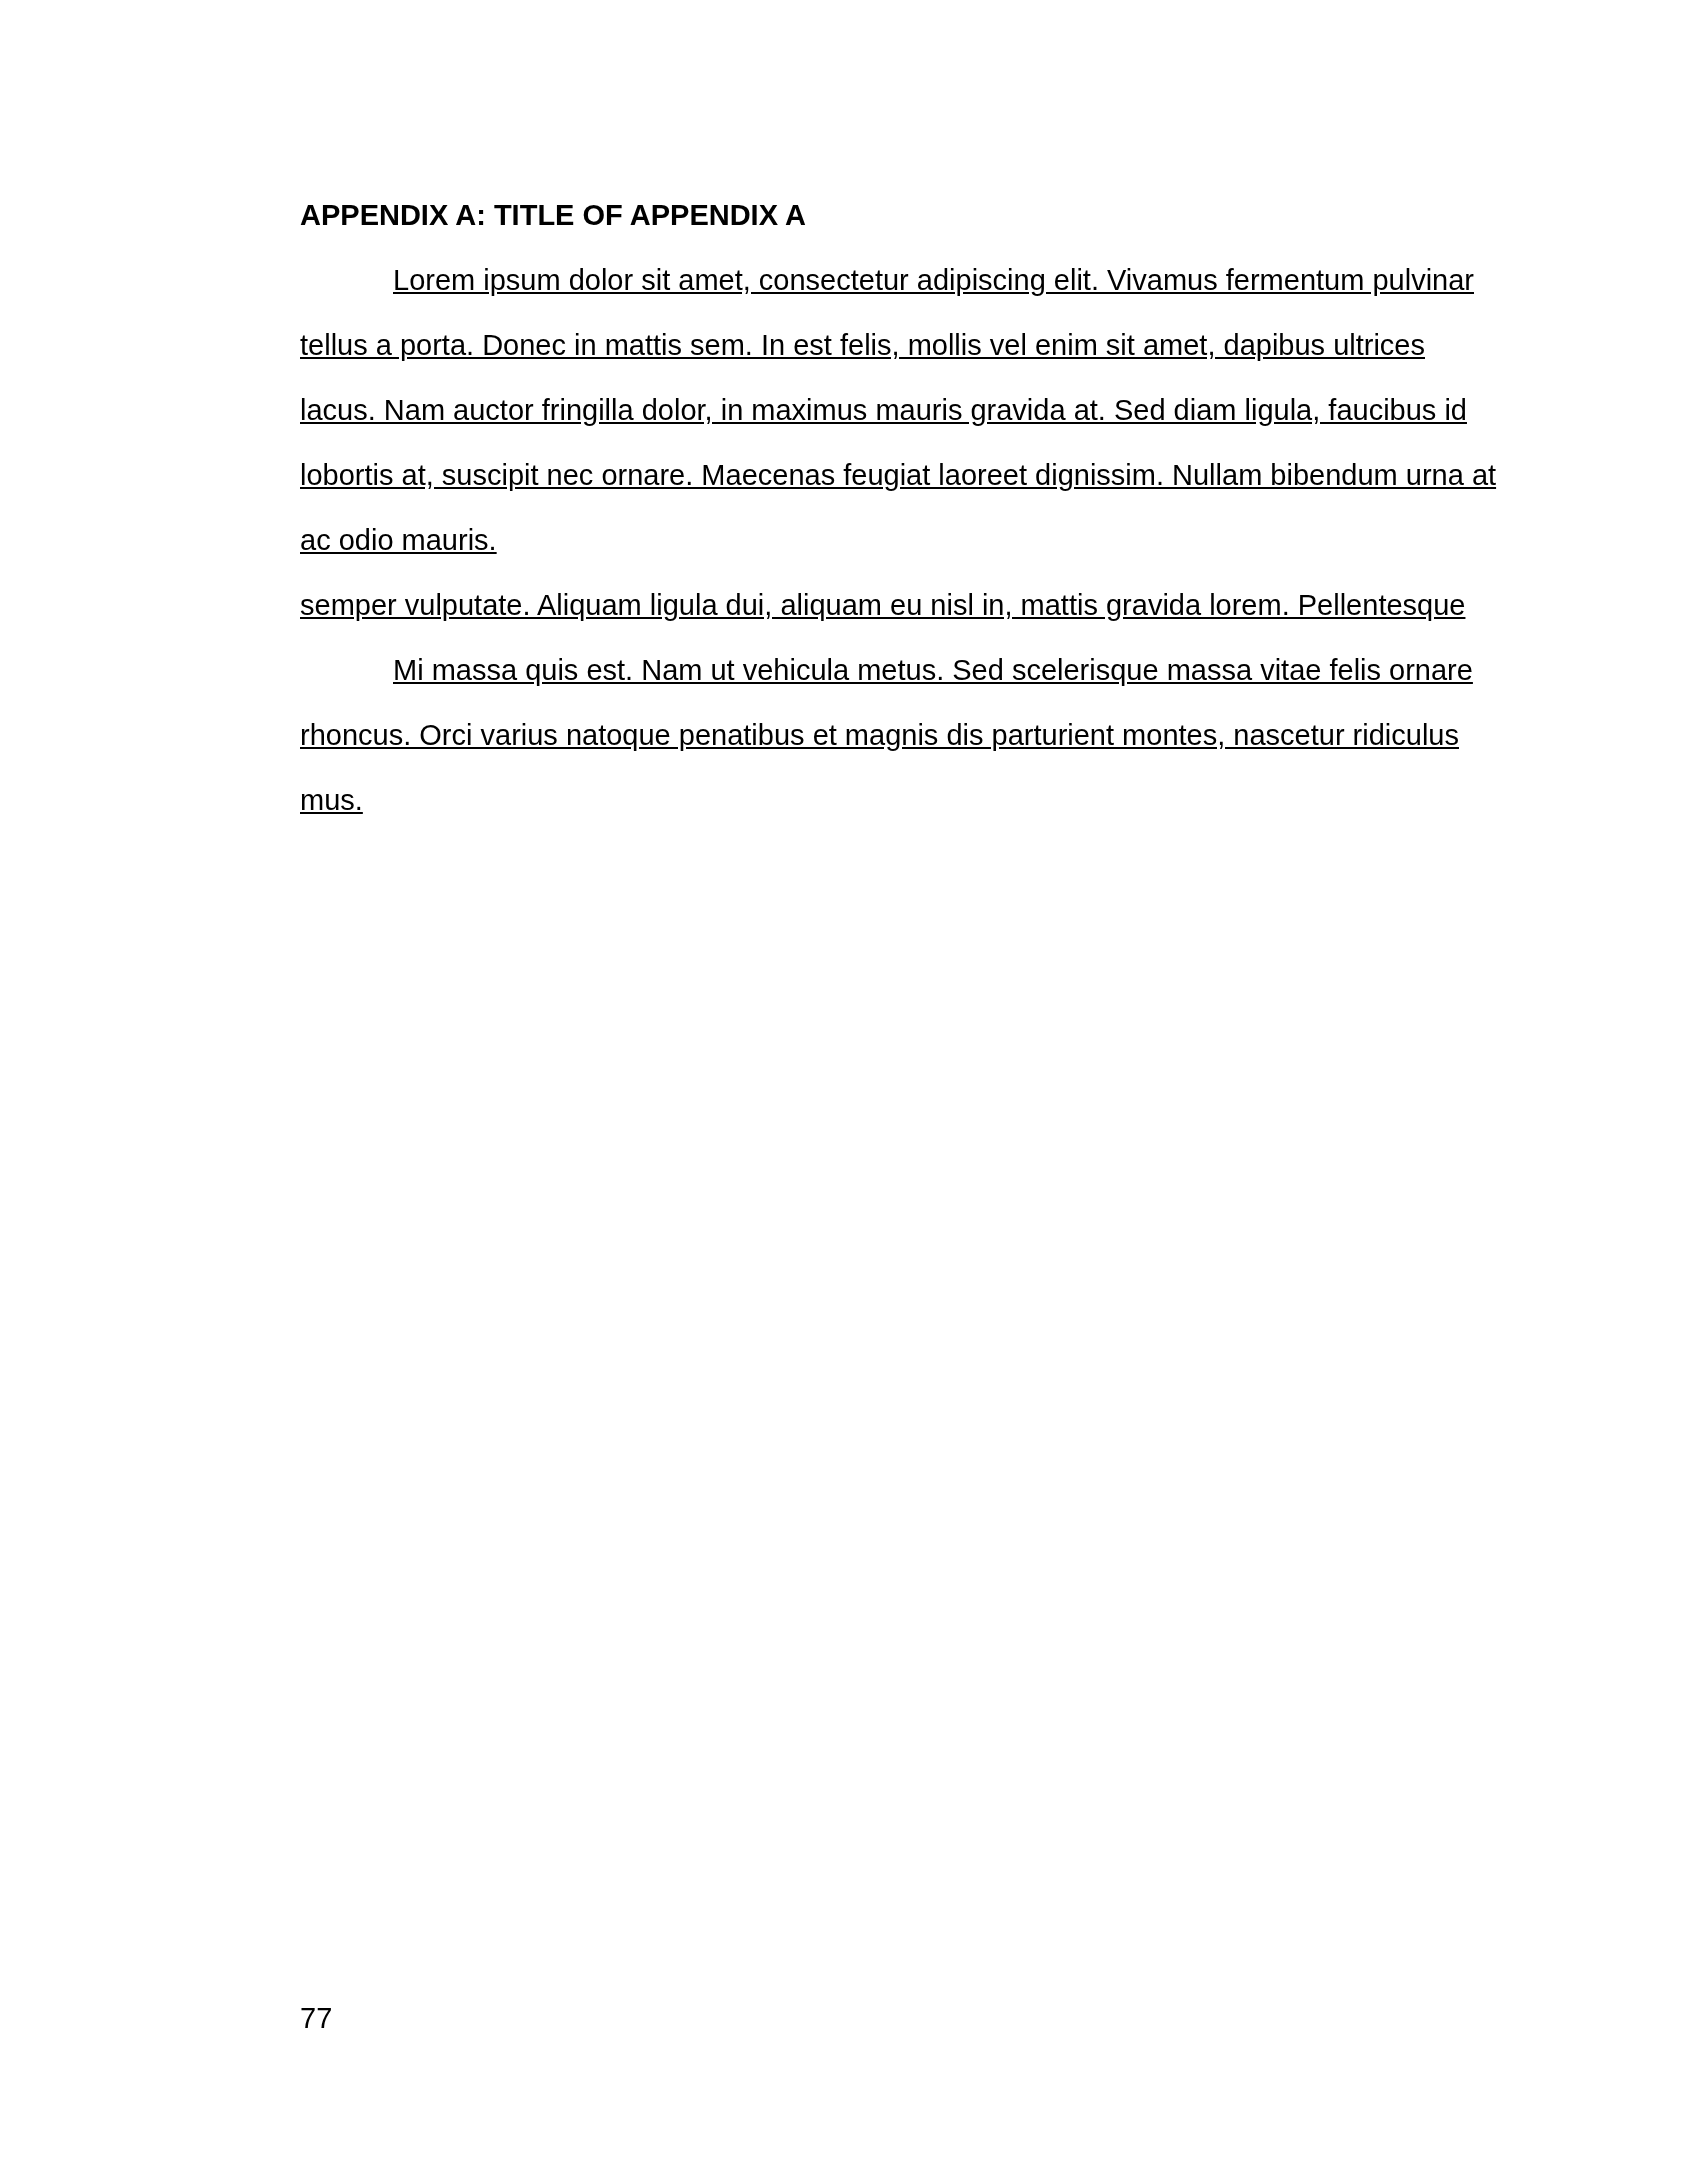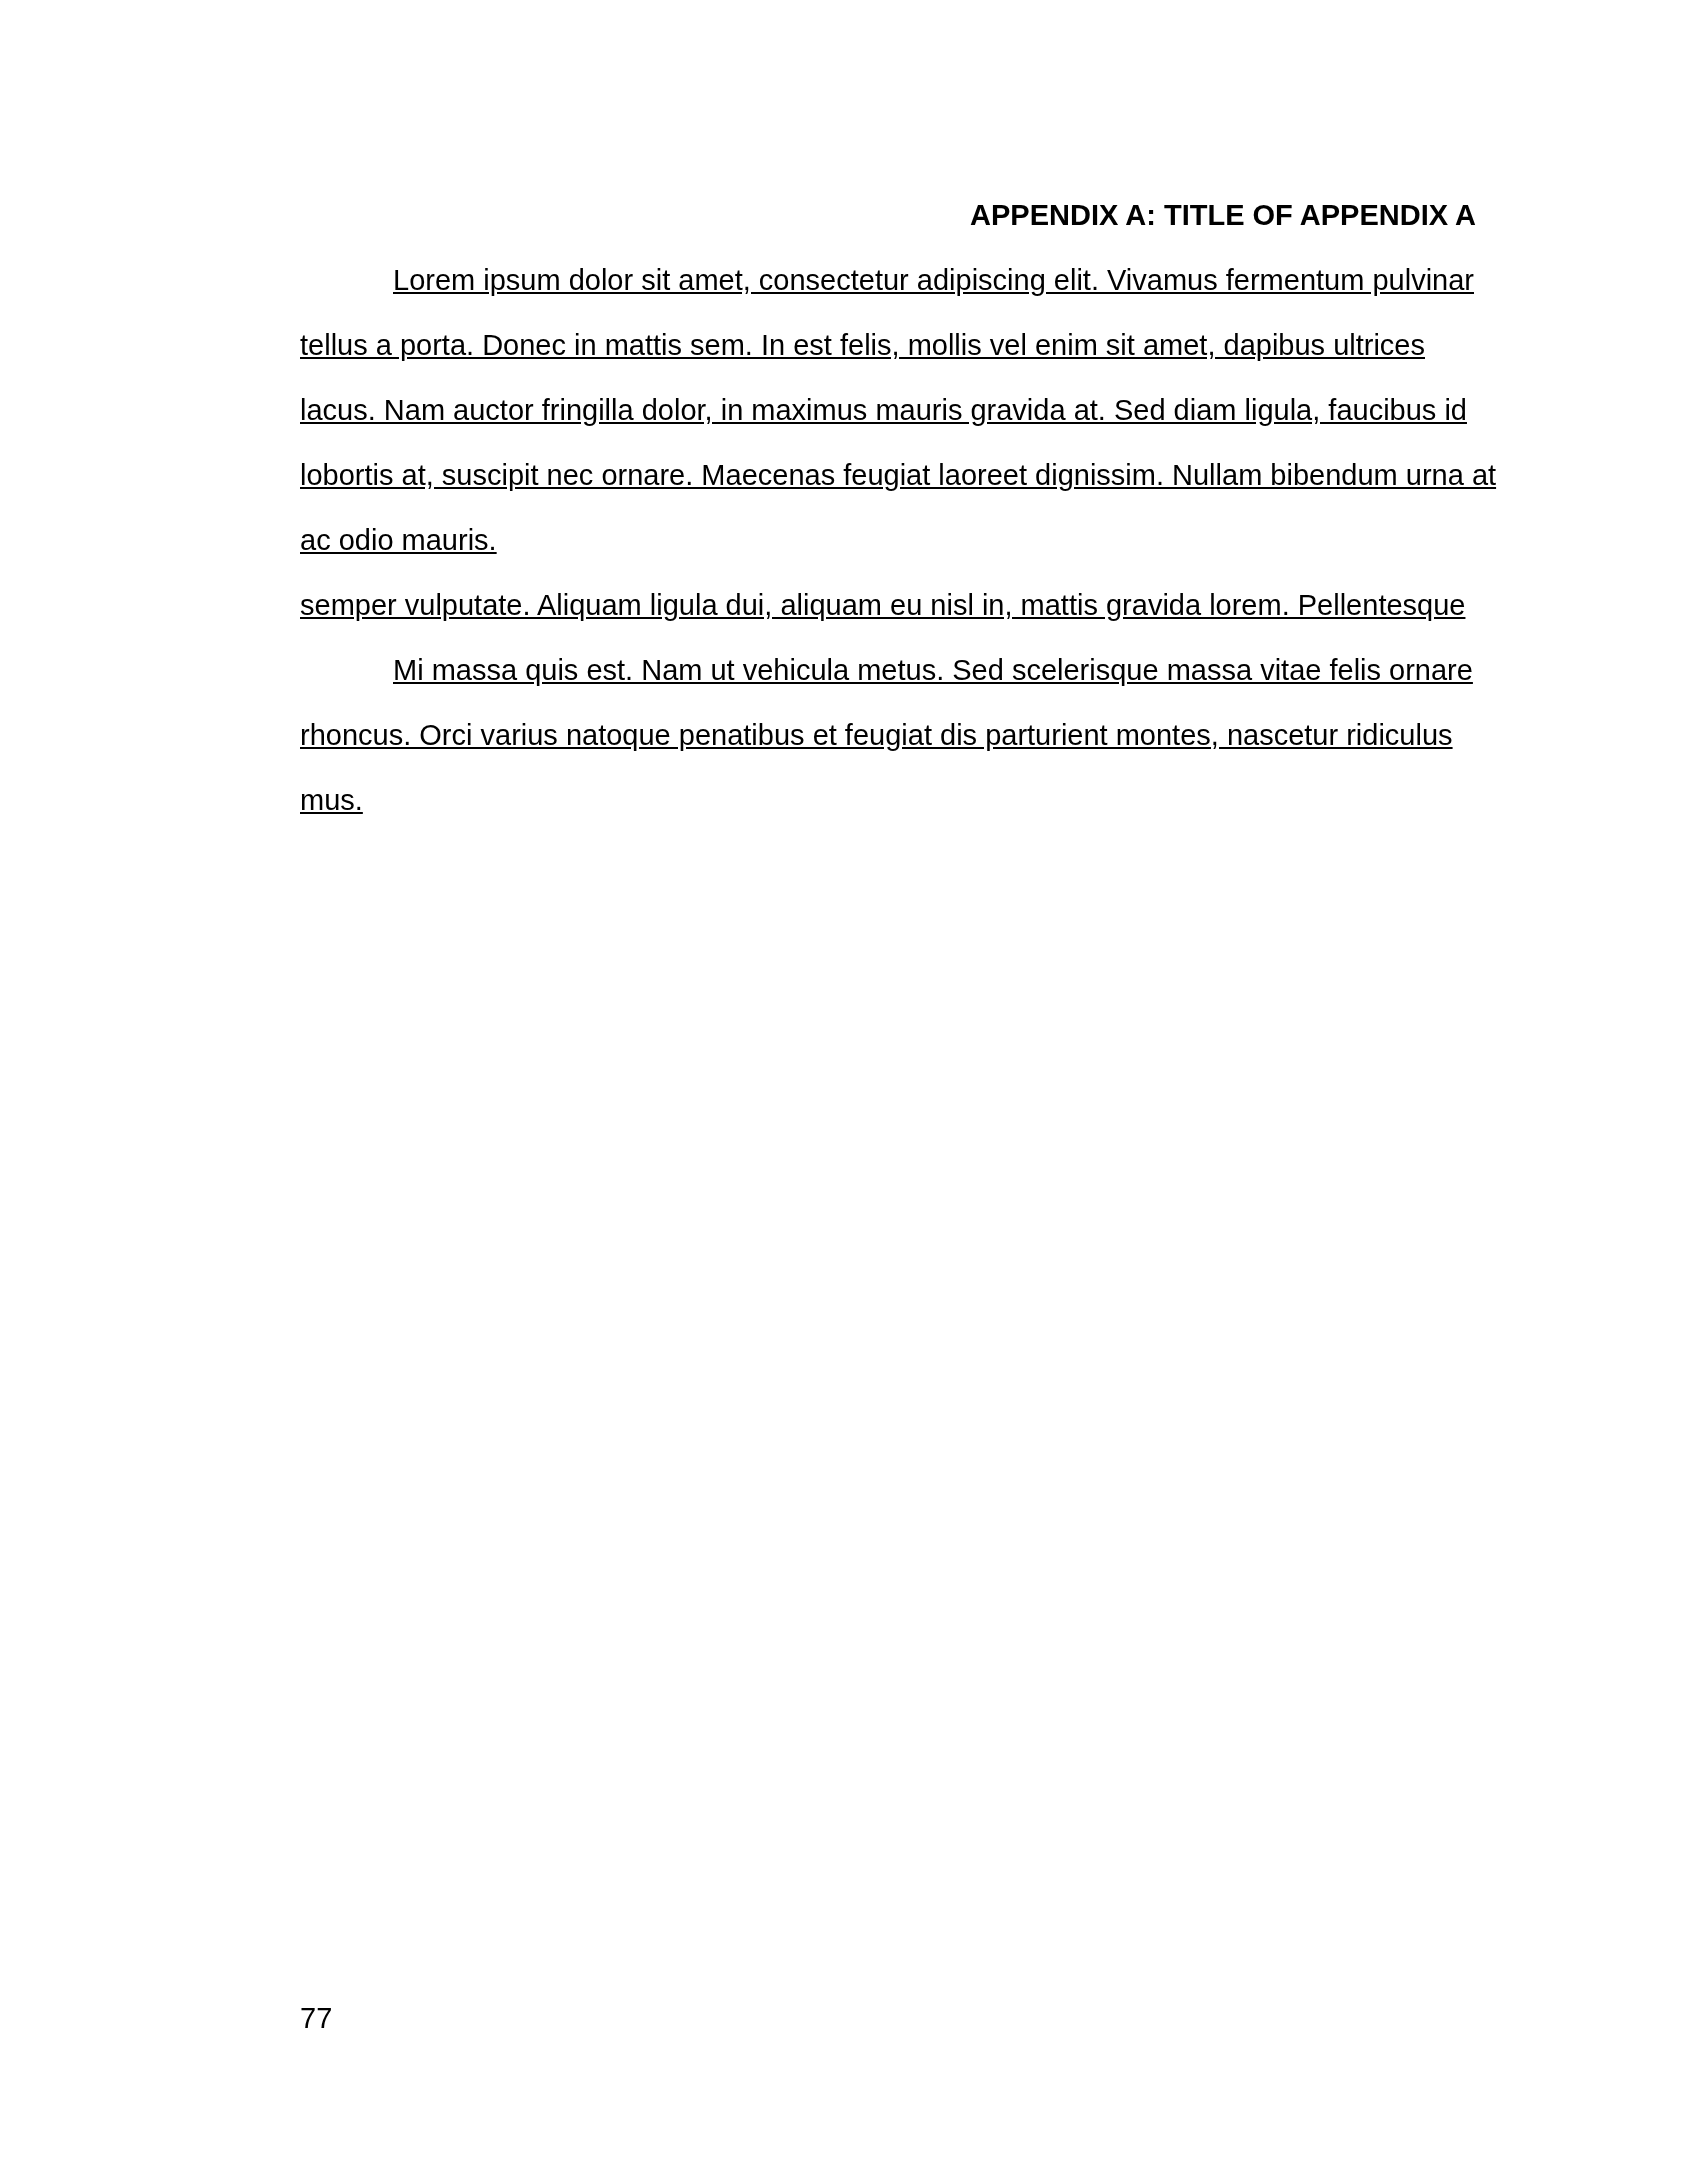--- a/index.html
+++ b/index.html
@@ -21,21 +21,21 @@
     position: absolute;
     left: 300px;
     top: 183px;
     width: 1176px;
     line-height: 65px;
   }
   .title {
     margin: 0;
     font-size: 29px;
     font-weight: bold;
-    text-align: right;
+    text-align: left;
     line-height: 65px;
     white-space: nowrap;
   }
   .paragraph {
     margin: 0;
   }
   .line {
     height: 65px;
     white-space: nowrap;
     text-decoration: underline;
@@ -63,20 +63,20 @@
       <div class="line first">Lorem ipsum dolor sit amet, consectetur adipiscing elit. Vivamus fermentum pulvinar</div>
       <div class="line">tellus a porta. Donec in mattis sem. In est felis, mollis vel enim sit amet, dapibus ultrices</div>
       <div class="line">lacus. Nam auctor fringilla dolor, in maximus mauris gravida at. Sed diam ligula, faucibus id</div>
       <div class="line">lobortis at, suscipit nec ornare. Maecenas feugiat laoreet dignissim. Nullam bibendum urna at</div>
       <div class="line">ac odio mauris.</div>
       <div class="line">semper vulputate. Aliquam ligula dui, aliquam eu nisl in, mattis gravida lorem. Pellentesque</div>
     </div>
 
     <div class="paragraph">
       <div class="line first">Mi massa quis est. Nam ut vehicula metus. Sed scelerisque massa vitae felis ornare</div>
-      <div class="line">rhoncus. Orci varius natoque penatibus et feugiat dis parturient montes, nascetur ridiculus</div>
+      <div class="line">rhoncus. Orci varius natoque penatibus et magnis dis parturient montes, nascetur ridiculus</div>
       <div class="line">mus.</div>
     </div>
   </div>
 
   <div class="footer">77</div>
 </div>
 
 
 </body></html>

